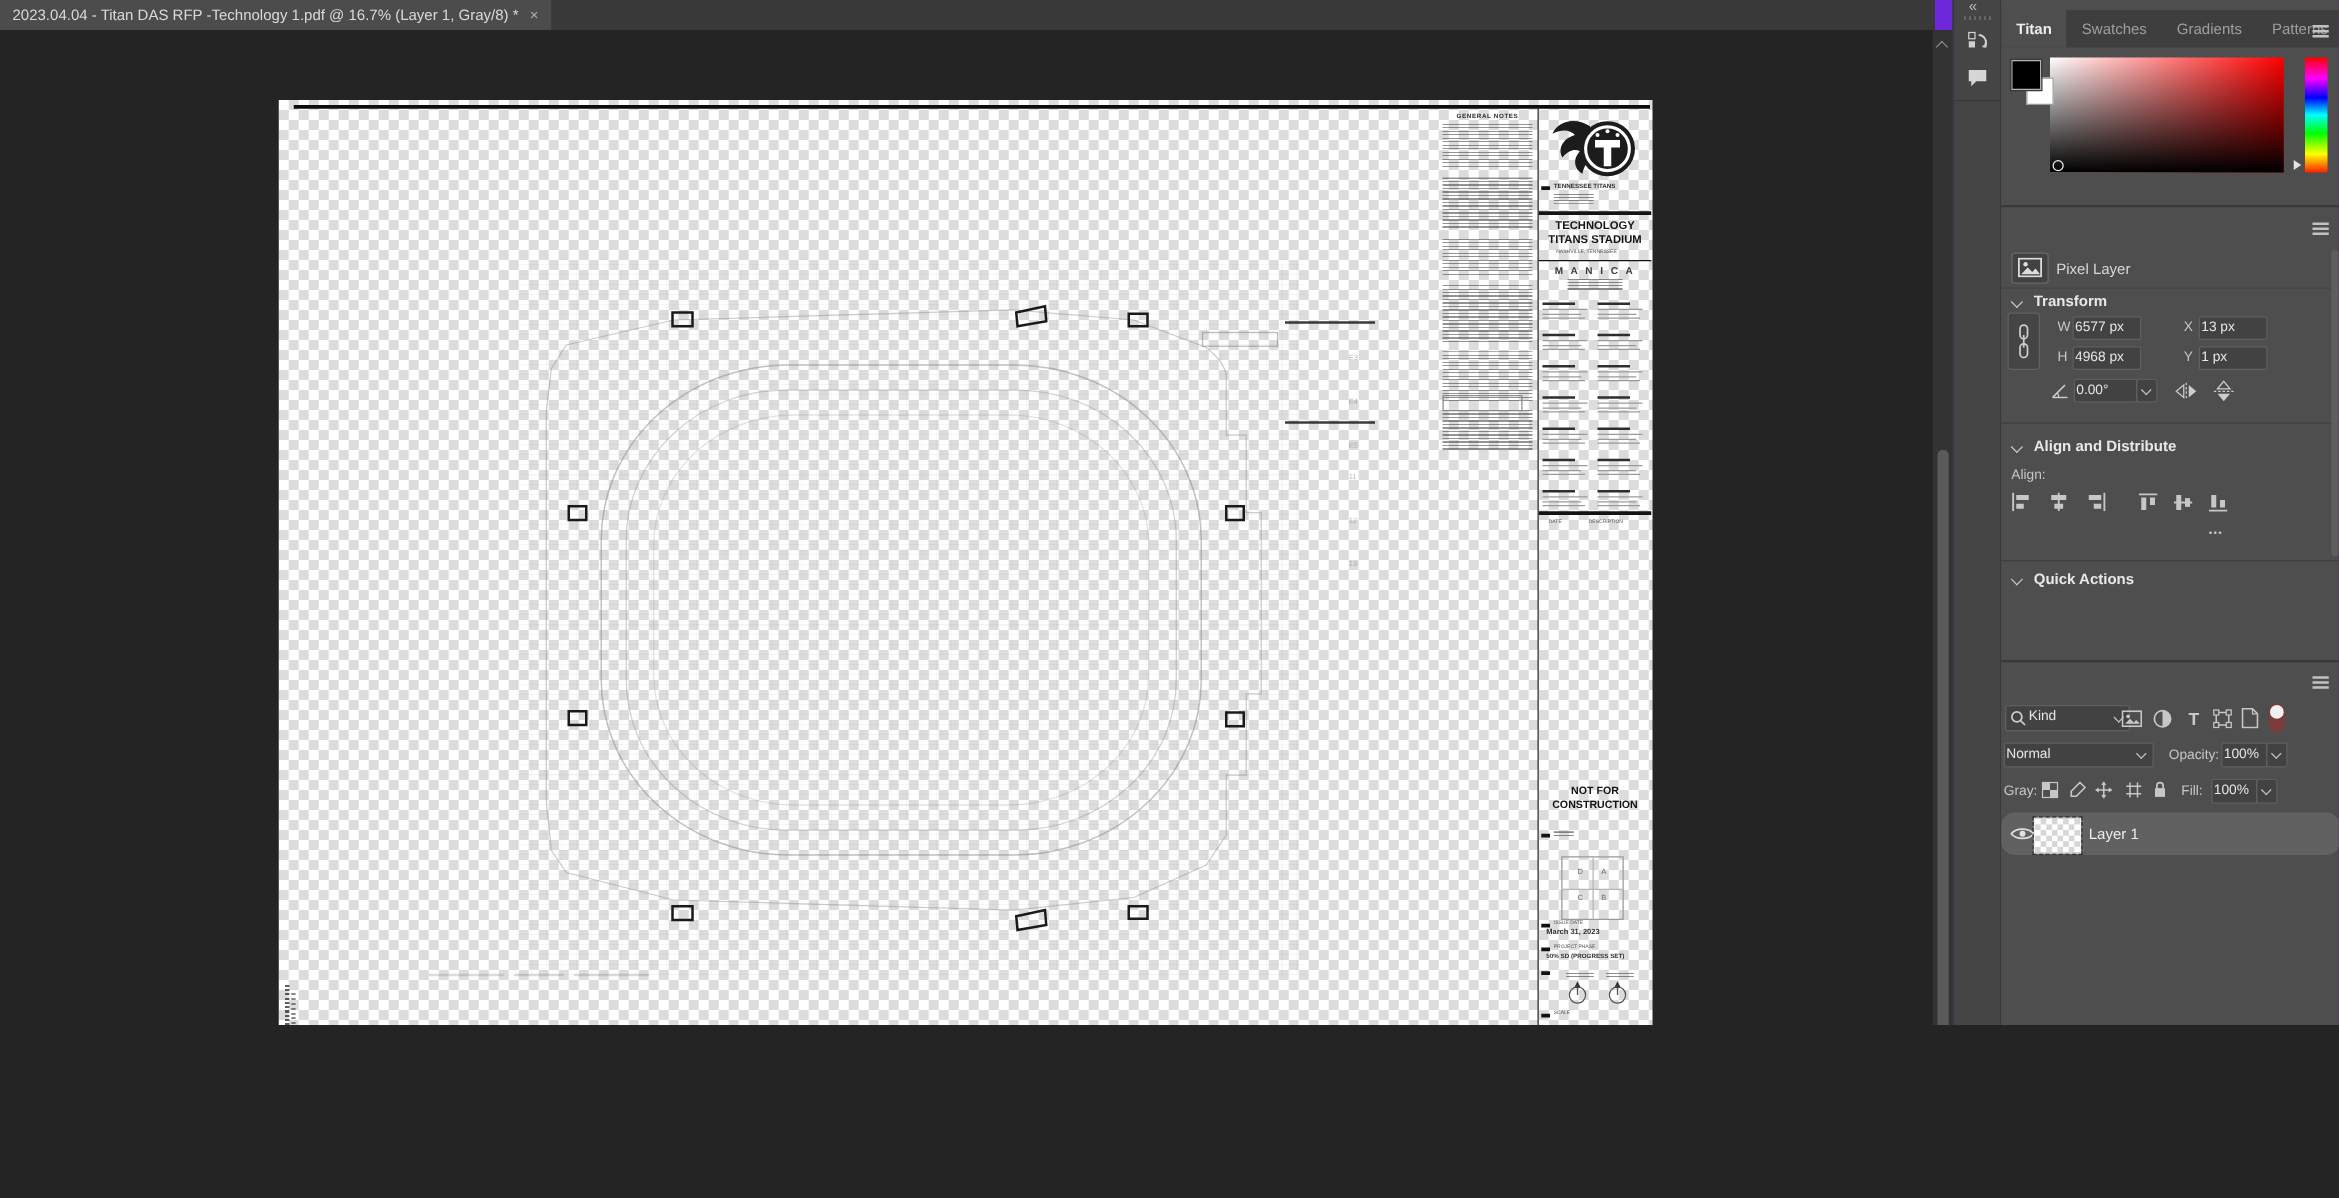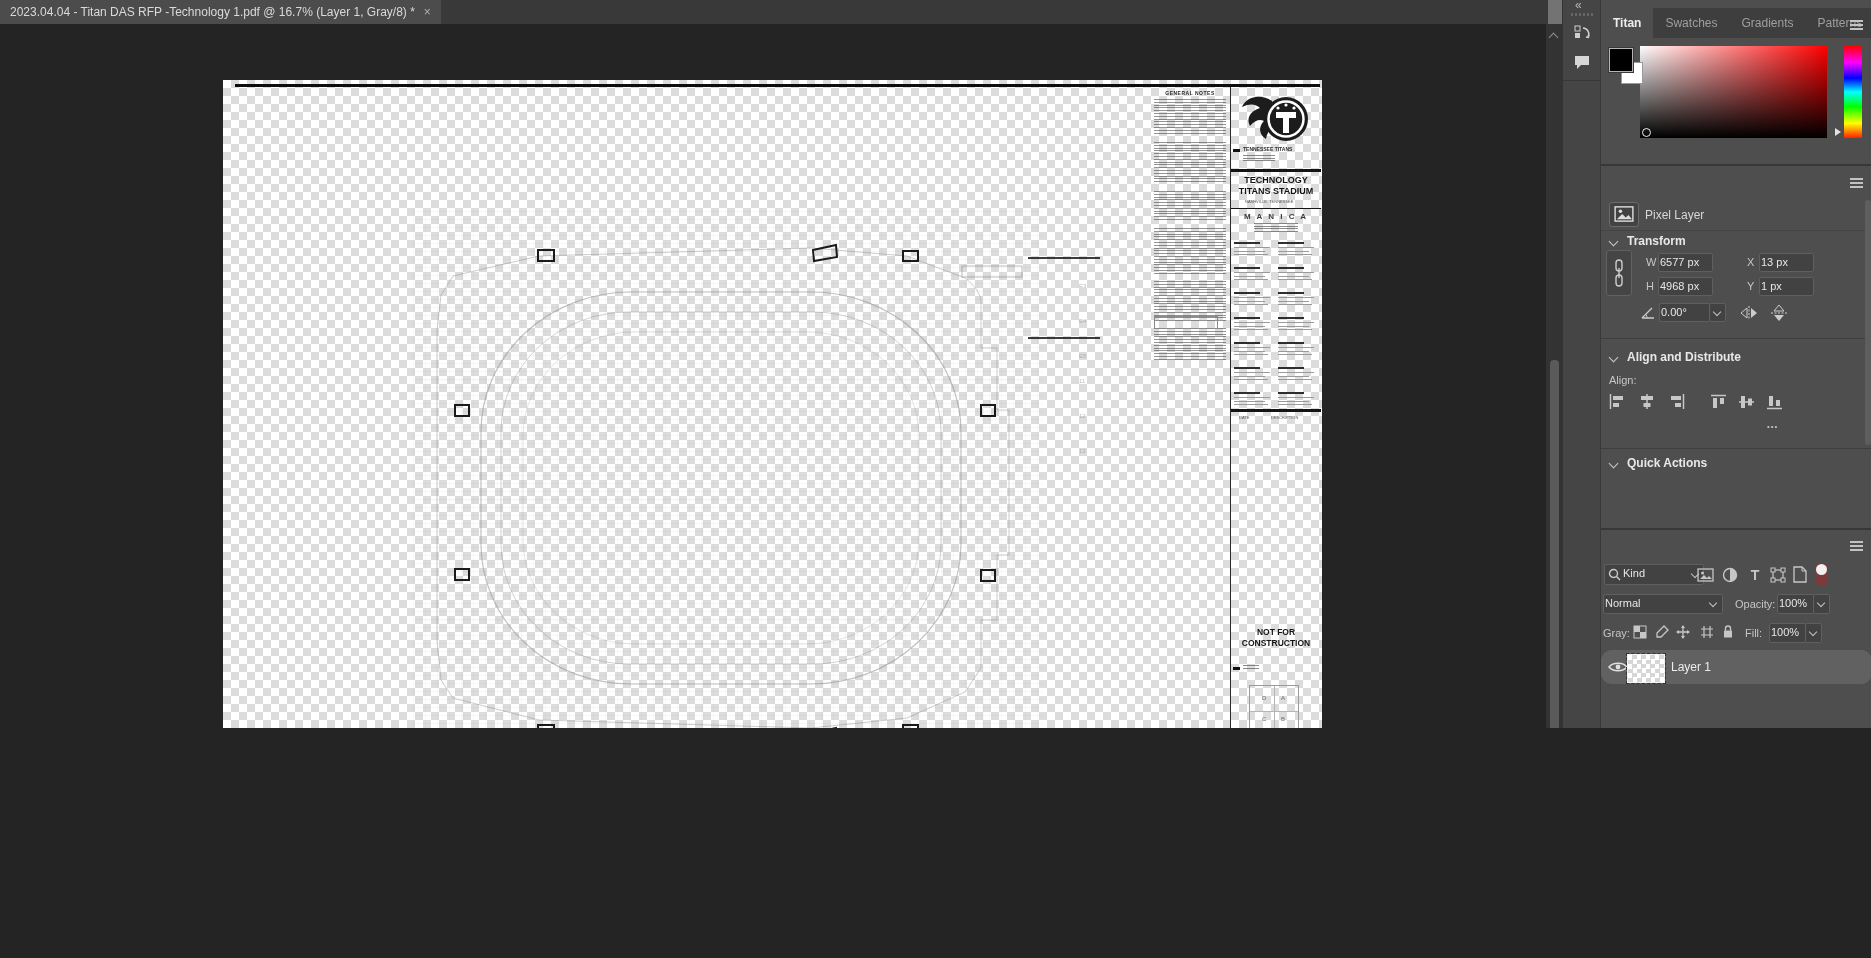--- a/index.html
+++ b/index.html
@@ -1,16 +1,16 @@
 <!DOCTYPE html>
 <html><head>
 <meta charset="utf-8">
 <style>
   html,body{margin:0;padding:0;background:#242424;font-family:"Liberation Sans",sans-serif;}
-  .app{position:relative;width:1871px;height:728px;overflow:hidden;background:#737373;}
+  .app{position:relative;width:1871px;height:820px;overflow:hidden;background:#6d28d9;}
   .abs{position:absolute;}
 
   
   .tabbar{position:absolute;left:0;top:0;width:1548px;height:24px;background:#393939;}
   .tab{position:absolute;left:0;top:0;height:24px;background:#4c4c4c;display:flex;align-items:center;padding:0 10px;}
   .tabtxt{font-size:12px;color:#dadada;white-space:nowrap;}
   .tabx{font-size:12px;color:#b0b0b0;margin-left:9px;cursor:default;}
 
   
   .canvas{position:absolute;left:0;top:24px;width:1548px;height:934px;background:#242424;overflow:hidden;}

